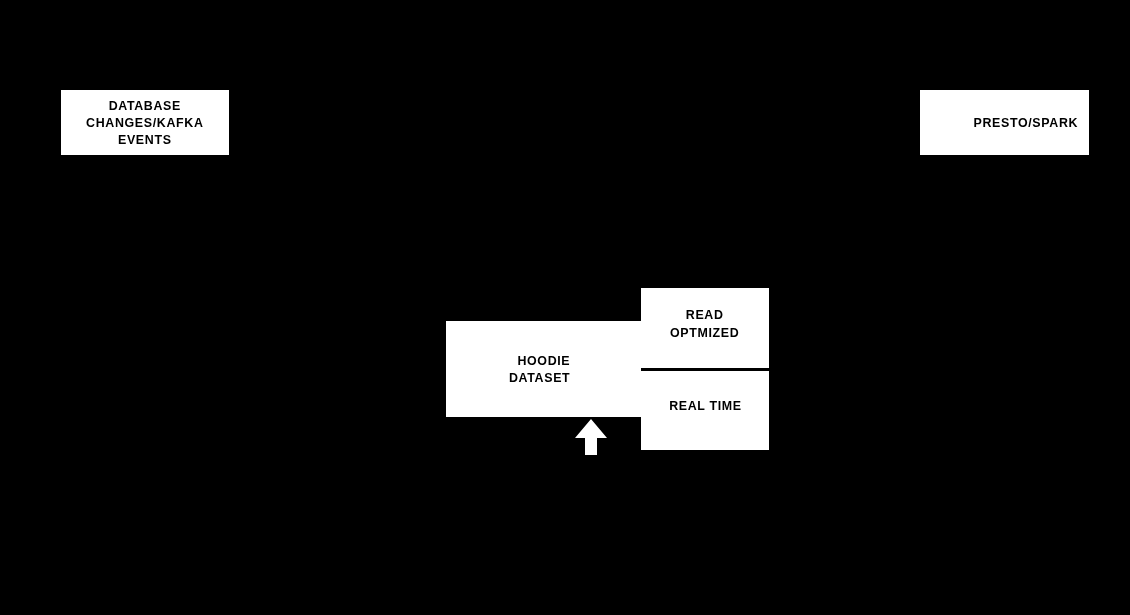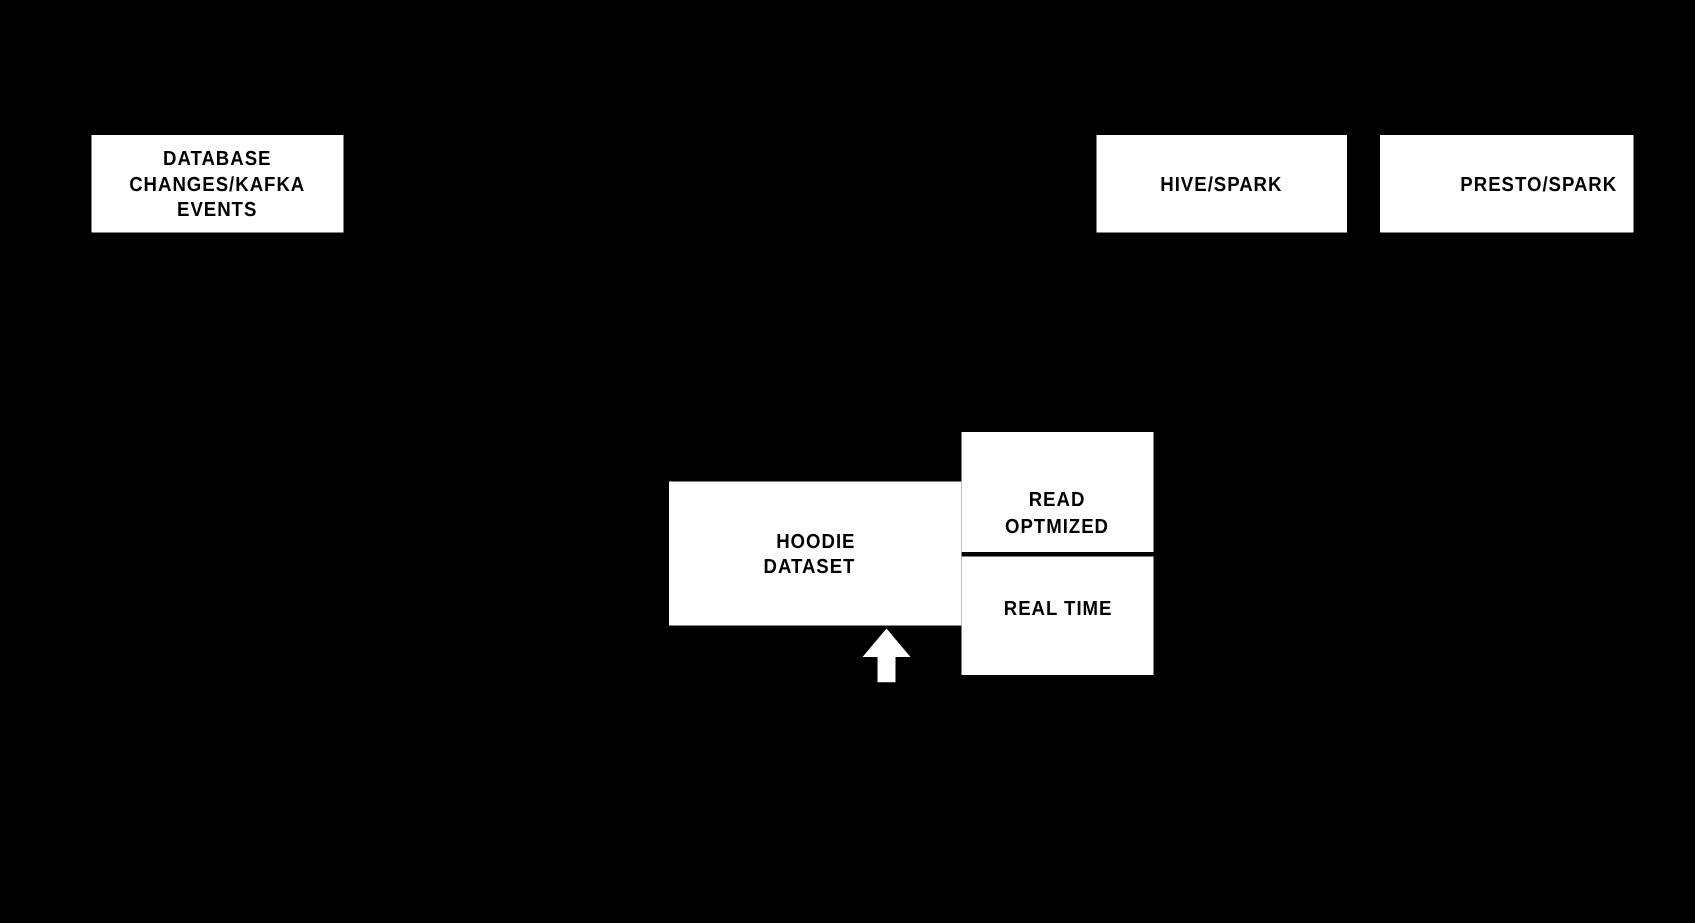--- a/index.html
+++ b/index.html
@@ -53,21 +53,20 @@
     text-align: right;
   }
   #node-hoodie-dataset .label {
     text-align: right;
     padding-right: 14px;
   }
 
   
   #node-read-optimized {
     left: 641px; top: 288px; width: 128px; height: 80px;
-    align-items: flex-end;
   }
   #node-read-optimized .label { padding-bottom: 9px; }
 
   #node-real-time {
     left: 641px; top: 371px; width: 128px; height: 79px;
     align-items: flex-start;
   }
   #node-real-time .label { padding-top: 26px; }
 
   
@@ -88,23 +87,20 @@
 
 <div id="canvas">
 
   <div class="node" id="node-db-changes">
     <span class="label">DATABASE
 CHANGES/KAFKA
 EVENTS</span>
   </div>
 
 
-  <div class="node" id="node-hive-spark">
-    <span class="label">HIVE/SPARK</span>
-  </div>
 
   <div class="node" id="node-presto-spark">
     <span class="label">PRESTO/SPARK</span>
   </div>
 
   <div class="node" id="node-hoodie-dataset">
     <span class="label">HOODIE
 DATASET</span>
   </div>
 

